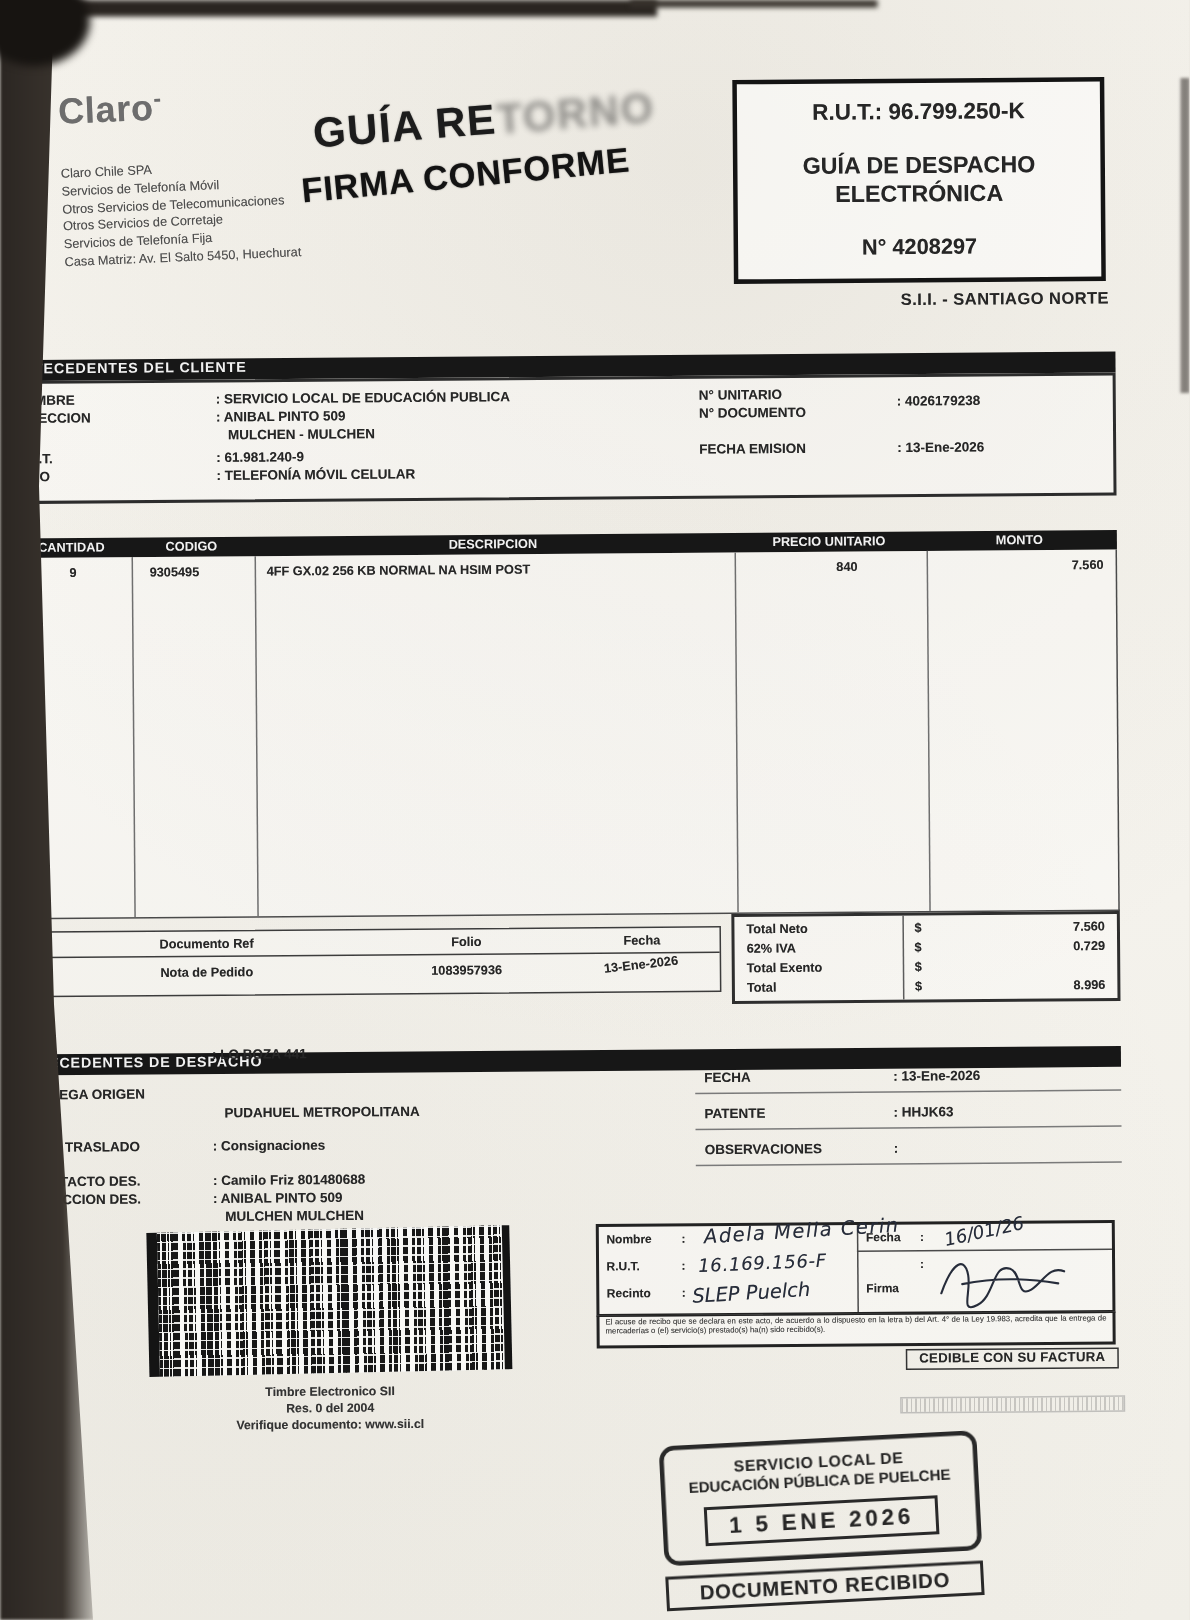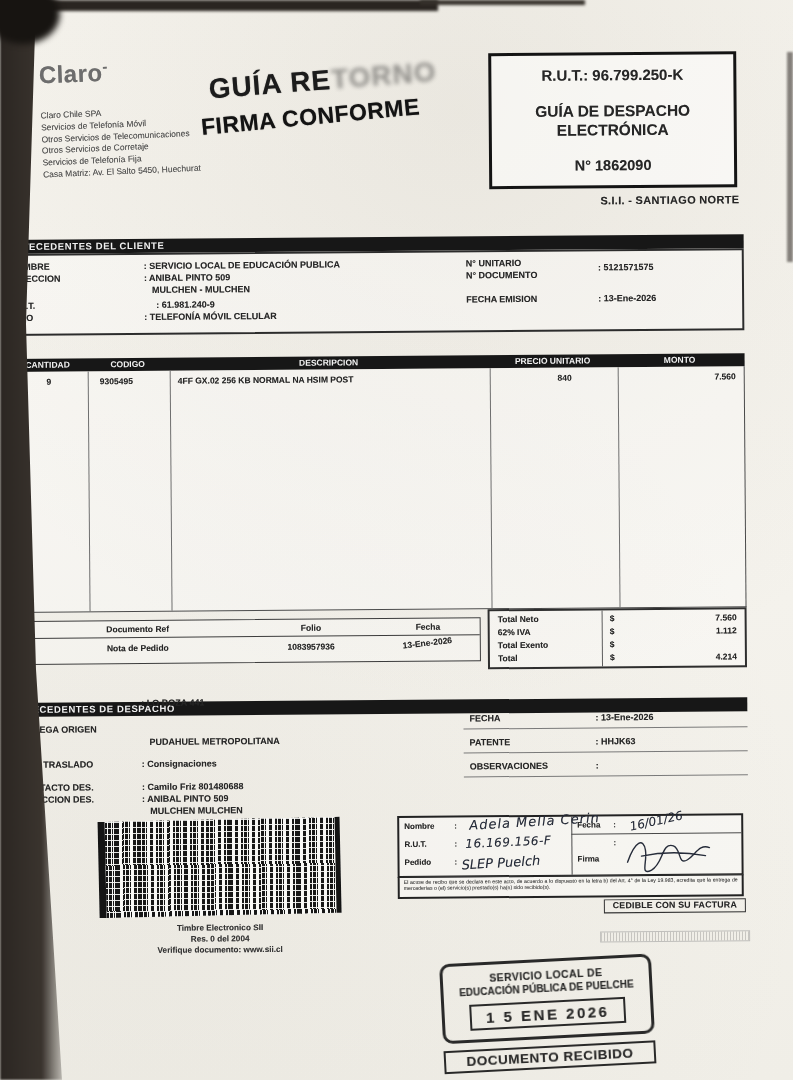--- a/index.html
+++ b/index.html
@@ -128,38 +128,38 @@
 
   <div class="abs stamp-guia"><span>GUÍA RE</span><span class="faded">TORNO</span></div>
   <div class="abs stamp-firma">FIRMA CONFORME</div>
 
   <div class="abs rut-box">
     <div class="rut-line">R.U.T.: 96.799.250-K</div>
     <div class="rut-title">
       <div>GUÍA DE DESPACHO</div>
       <div>ELECTRÓNICA</div>
     </div>
-    <div class="rut-number">N° 1862090</div>
+    <div class="rut-number">N° 4208297</div>
   </div>
   <div class="abs sii-office">S.I.I. - SANTIAGO NORTE</div>
 
   <div class="abs bar client-bar">ANTECEDENTES DEL CLIENTE</div>
   <div class="abs client-box">
     <span style="left:6px;top:6px;">NOMBRE</span>
     <span style="left:140px;top:6px;">: SERVICIO LOCAL DE EDUCACIÓN PUBLICA</span>
     <span style="left:6px;top:18px;">DIRECCION</span>
     <span style="left:140px;top:18px;">: ANIBAL PINTO 509</span>
     <span style="left:148px;top:30px;">MULCHEN - MULCHEN</span>
     <span style="left:6px;top:45px;">R.U.T.</span>
-    <span style="left:152px;top:45px;">: 61.981.240-9</span>
+    <span style="left:140px;top:45px;">: 61.981.240-9</span>
     <span style="left:6px;top:57px;">GIRO</span>
     <span style="left:140px;top:57px;">: TELEFONÍA MÓVIL CELULAR</span>
     <span style="left:462px;top:6px;">N° UNITARIO</span>
     <span style="left:462px;top:18px;">N° DOCUMENTO</span>
-    <span style="left:594px;top:11px;">: 5121571575</span>
+    <span style="left:594px;top:11px;">: 4026179238</span>
     <span style="left:462px;top:42px;">FECHA EMISION</span>
     <span style="left:594px;top:42px;">: 13-Ene-2026</span>
   </div>
 
   <div class="abs items-hdr">
     <span style="left:0;width:78px;">CANTIDAD</span>
     <span style="left:78px;width:82px;">CODIGO</span>
     <span style="left:160px;width:320px;">DESCRIPCION</span>
     <span style="left:480px;width:128px;">PRECIO UNITARIO</span>
     <span style="left:608px;width:126px;">MONTO</span>
@@ -192,31 +192,31 @@
   <div class="abs totals">
     <div class="vline"></div>
     <div class="trow">
       <span class="tl">Total Neto</span>
       <span class="tc">$</span>
       <span class="tv">7.560</span>
     </div>
     <div class="trow">
       <span class="tl">62% IVA</span>
       <span class="tc">$</span>
-      <span class="tv">1.112</span>
+      <span class="tv">0.729</span>
     </div>
     <div class="trow">
       <span class="tl">Total Exento</span>
       <span class="tc">$</span>
       <span class="tv"></span>
     </div>
     <div class="trow">
       <span class="tl">Total</span>
       <span class="tc">$</span>
-      <span class="tv">4.214</span>
+      <span class="tv">8.996</span>
     </div>
   </div>
 
   <div class="abs bar desp-bar">ANTECEDENTES DE DESPACHO</div>
   <div class="desp">
     <span class="abs" style="left:18px;top:722px;">BODEGA ORIGEN</span>
     <span class="abs" style="left:140px;top:696px;">: LO BOZA 441</span>
     <span class="abs" style="left:148px;top:735px;">PUDAHUEL   METROPOLITANA</span>
     <span class="abs" style="left:18px;top:757px;">TIPO TRASLADO</span>
     <span class="abs" style="left:140px;top:757px;">: Consignaciones</span>
@@ -234,21 +234,21 @@
     <span class="abs" style="left:468px;top:762px;">OBSERVACIONES</span>
     <span class="abs" style="left:594px;top:762px;">:</span>
     <div class="ul abs" style="left:462px;top:777px;width:284px;"></div>
   </div>
 
   <div class="abs sig-box">
     <span class="lbl" style="left:5px;top:4px;">Nombre</span>
     <span class="lbl" style="left:55px;top:4px;">:</span>
     <span class="lbl" style="left:5px;top:22px;">R.U.T.</span>
     <span class="lbl" style="left:55px;top:22px;">:</span>
-    <span class="lbl" style="left:5px;top:40px;">Pedido</span>
+    <span class="lbl" style="left:5px;top:40px;">Recinto</span>
     <span class="lbl" style="left:55px;top:40px;">:</span>
     <div class="divider"></div>
     <div class="hrow"></div>
     <span class="lbl" style="left:178px;top:4px;">Fecha</span>
     <span class="lbl" style="left:214px;top:4px;">:</span>
     <span class="lbl" style="left:178px;top:38px;">Firma</span>
     <span class="lbl" style="left:214px;top:22px;">:</span>
     <span class="hand hand-nombre">Adela Mella Cerin</span>
     <span class="hand hand-rut">16.169.156-F</span>
     <span class="hand hand-recinto">SLEP Puelch</span>

